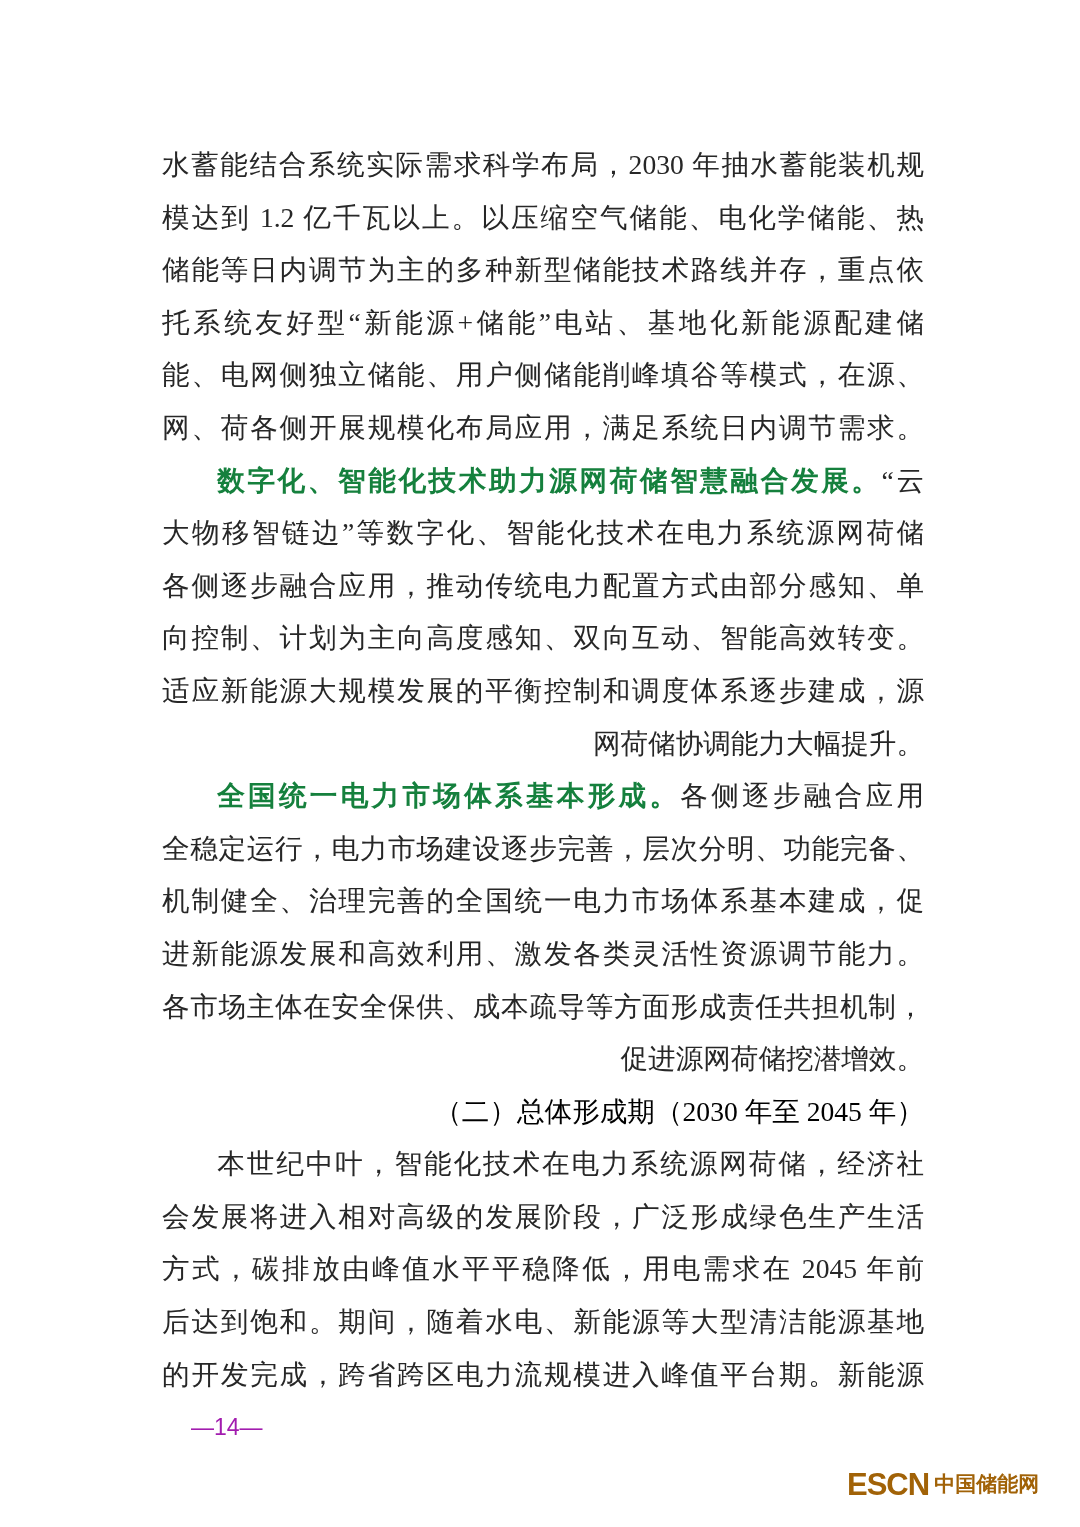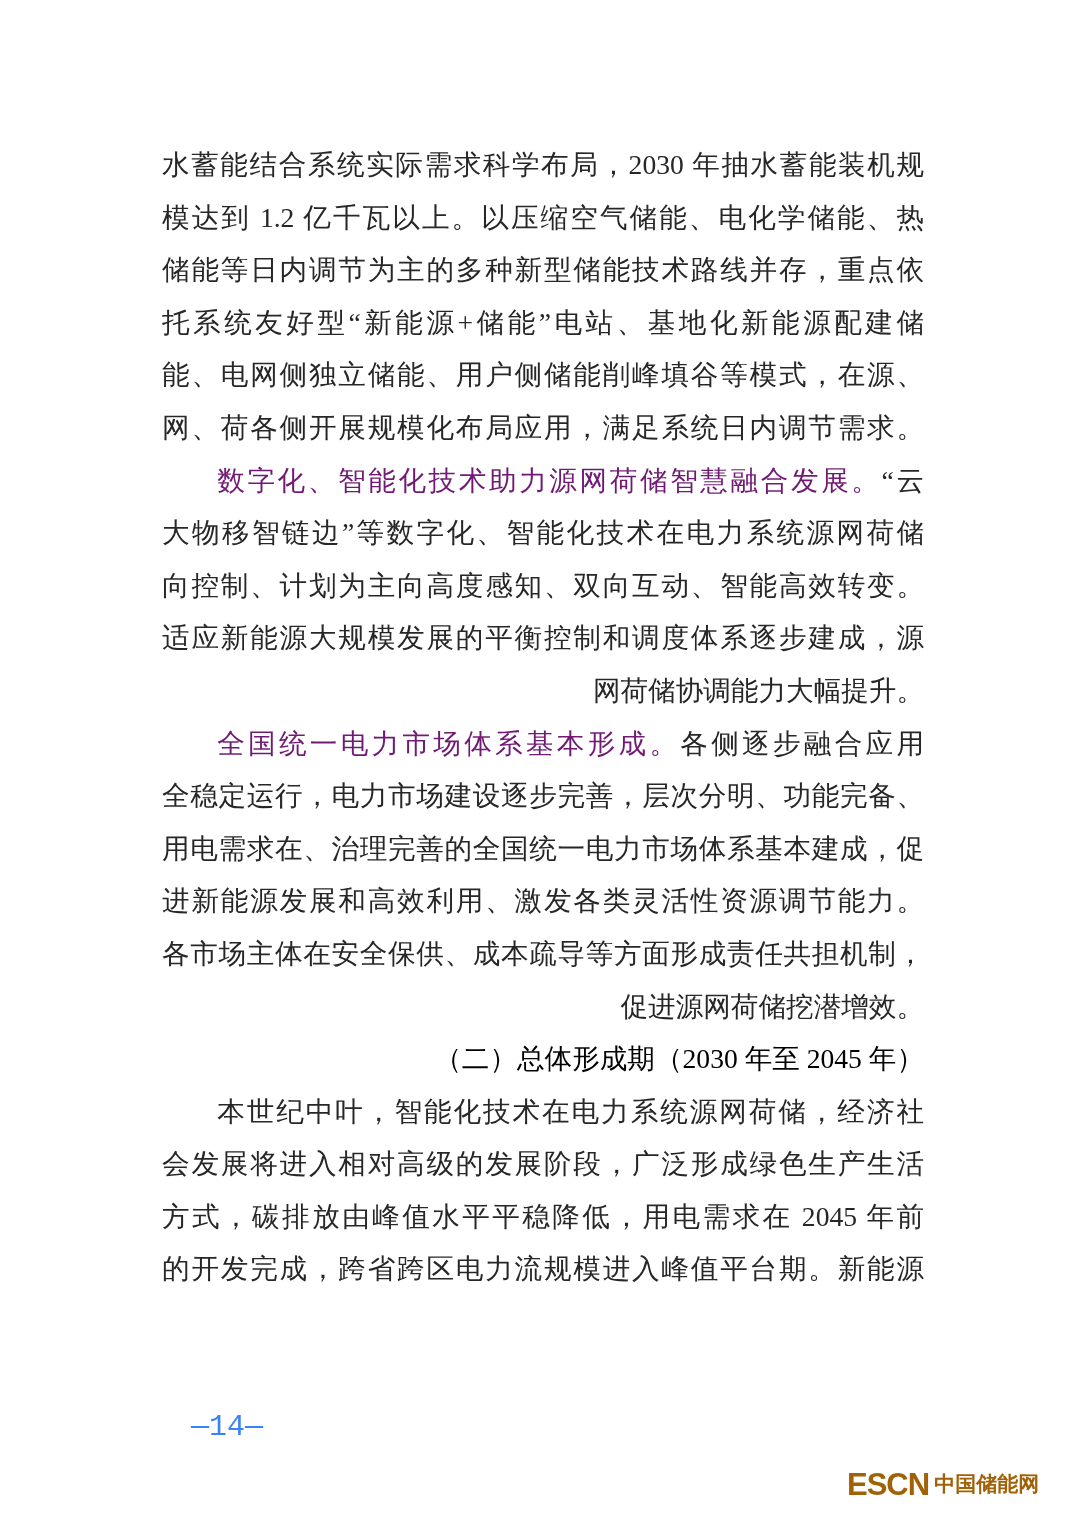--- a/index.html
+++ b/index.html
@@ -35,34 +35,34 @@
   .j {
     text-align: justify;
     text-align-last: justify;
     text-justify: inter-character;
   }
   .ind {
     text-indent: 2em;
   }
   .lead {
     font-family: "Liberation Sans", "DejaVu Sans", sans-serif;
-    font-weight: 400;
-    color: #701a75;
+    font-weight: 700;
+    color: #15803d;
   }
   .heading {
     color: #000000;
   }
   .page-number {
     position: absolute;
     left: 191px;
     top: 1403px;
-    font-size: 30px;
+    font-size: 23px;
     line-height: 48px;
-    color: #3b82f6;
-    font-family: Liberation Mono, monospace;
+    color: #a21caf;
+    font-family: Liberation Sans, sans-serif;
   }
   .logo {
     position: absolute;
     left: 847px;
     top: 1469px;
     display: flex;
     align-items: flex-start;
     color: #a16207;
     white-space: nowrap;
   }
@@ -93,40 +93,42 @@
       <div class="line j"><span>模达到 1.2 亿千瓦以上。以压缩空气储能、电化学储能、热</span></div>
       <div class="line j"><span>储能等日内调节为主的多种新型储能技术路线并存，重点依</span></div>
       <div class="line j"><span>托系统友好型“新能源+储能”电站、基地化新能源配建储</span></div>
       <div class="line j"><span>能、电网侧独立储能、用户侧储能削峰填谷等模式，在源、</span></div>
       <div class="line j"><span>网、荷各侧开展规模化布局应用，满足系统日内调节需求。</span></div>
     </div>
 
     <div>
       <div class="line j ind"><span class="lead">数字化、智能化技术助力源网荷储智慧融合发展。</span><span>“云</span></div>
       <div class="line j"><span>大物移智链边”等数字化、智能化技术在电力系统源网荷储</span></div>
+      <div class="line j"><span>各侧逐步融合应用，推动传统电力配置方式由部分感知、单</span></div>
       <div class="line j"><span>向控制、计划为主向高度感知、双向互动、智能高效转变。</span></div>
       <div class="line j"><span>适应新能源大规模发展的平衡控制和调度体系逐步建成，源</span></div>
       <div class="line"><span>网荷储协调能力大幅提升。</span></div>
     </div>
 
     <div>
       <div class="line j ind"><span class="lead">全国统一电力市场体系基本形成。</span><span>各侧逐步融合应用</span></div>
       <div class="line j"><span>全稳定运行，电力市场建设逐步完善，层次分明、功能完备、</span></div>
-      <div class="line j"><span>用电需求在、治理完善的全国统一电力市场体系基本建成，促</span></div>
+      <div class="line j"><span>机制健全、治理完善的全国统一电力市场体系基本建成，促</span></div>
       <div class="line j"><span>进新能源发展和高效利用、激发各类灵活性资源调节能力。</span></div>
       <div class="line j"><span>各市场主体在安全保供、成本疏导等方面形成责任共担机制，</span></div>
       <div class="line"><span>促进源网荷储挖潜增效。</span></div>
     </div>
 
     <div class="line ind heading"><span>（二）总体形成期（2030 年至 2045 年）</span></div>
 
     <div>
       <div class="line j ind"><span>本世纪中叶，智能化技术在电力系统源网荷储，经济社</span></div>
       <div class="line j"><span>会发展将进入相对高级的发展阶段，广泛形成绿色生产生活</span></div>
       <div class="line j"><span>方式，碳排放由峰值水平平稳降低，用电需求在 2045 年前</span></div>
+      <div class="line j"><span>后达到饱和。期间，随着水电、新能源等大型清洁能源基地</span></div>
       <div class="line j"><span>的开发完成，跨省跨区电力流规模进入峰值平台期。新能源</span></div>
     </div>
 
   </div>
 
   <div class="page-number">—14—</div>
 
   <div class="logo">
     <span class="logo-latin">ESCN</span>
     <span class="logo-cjk">中国储能网</span>

